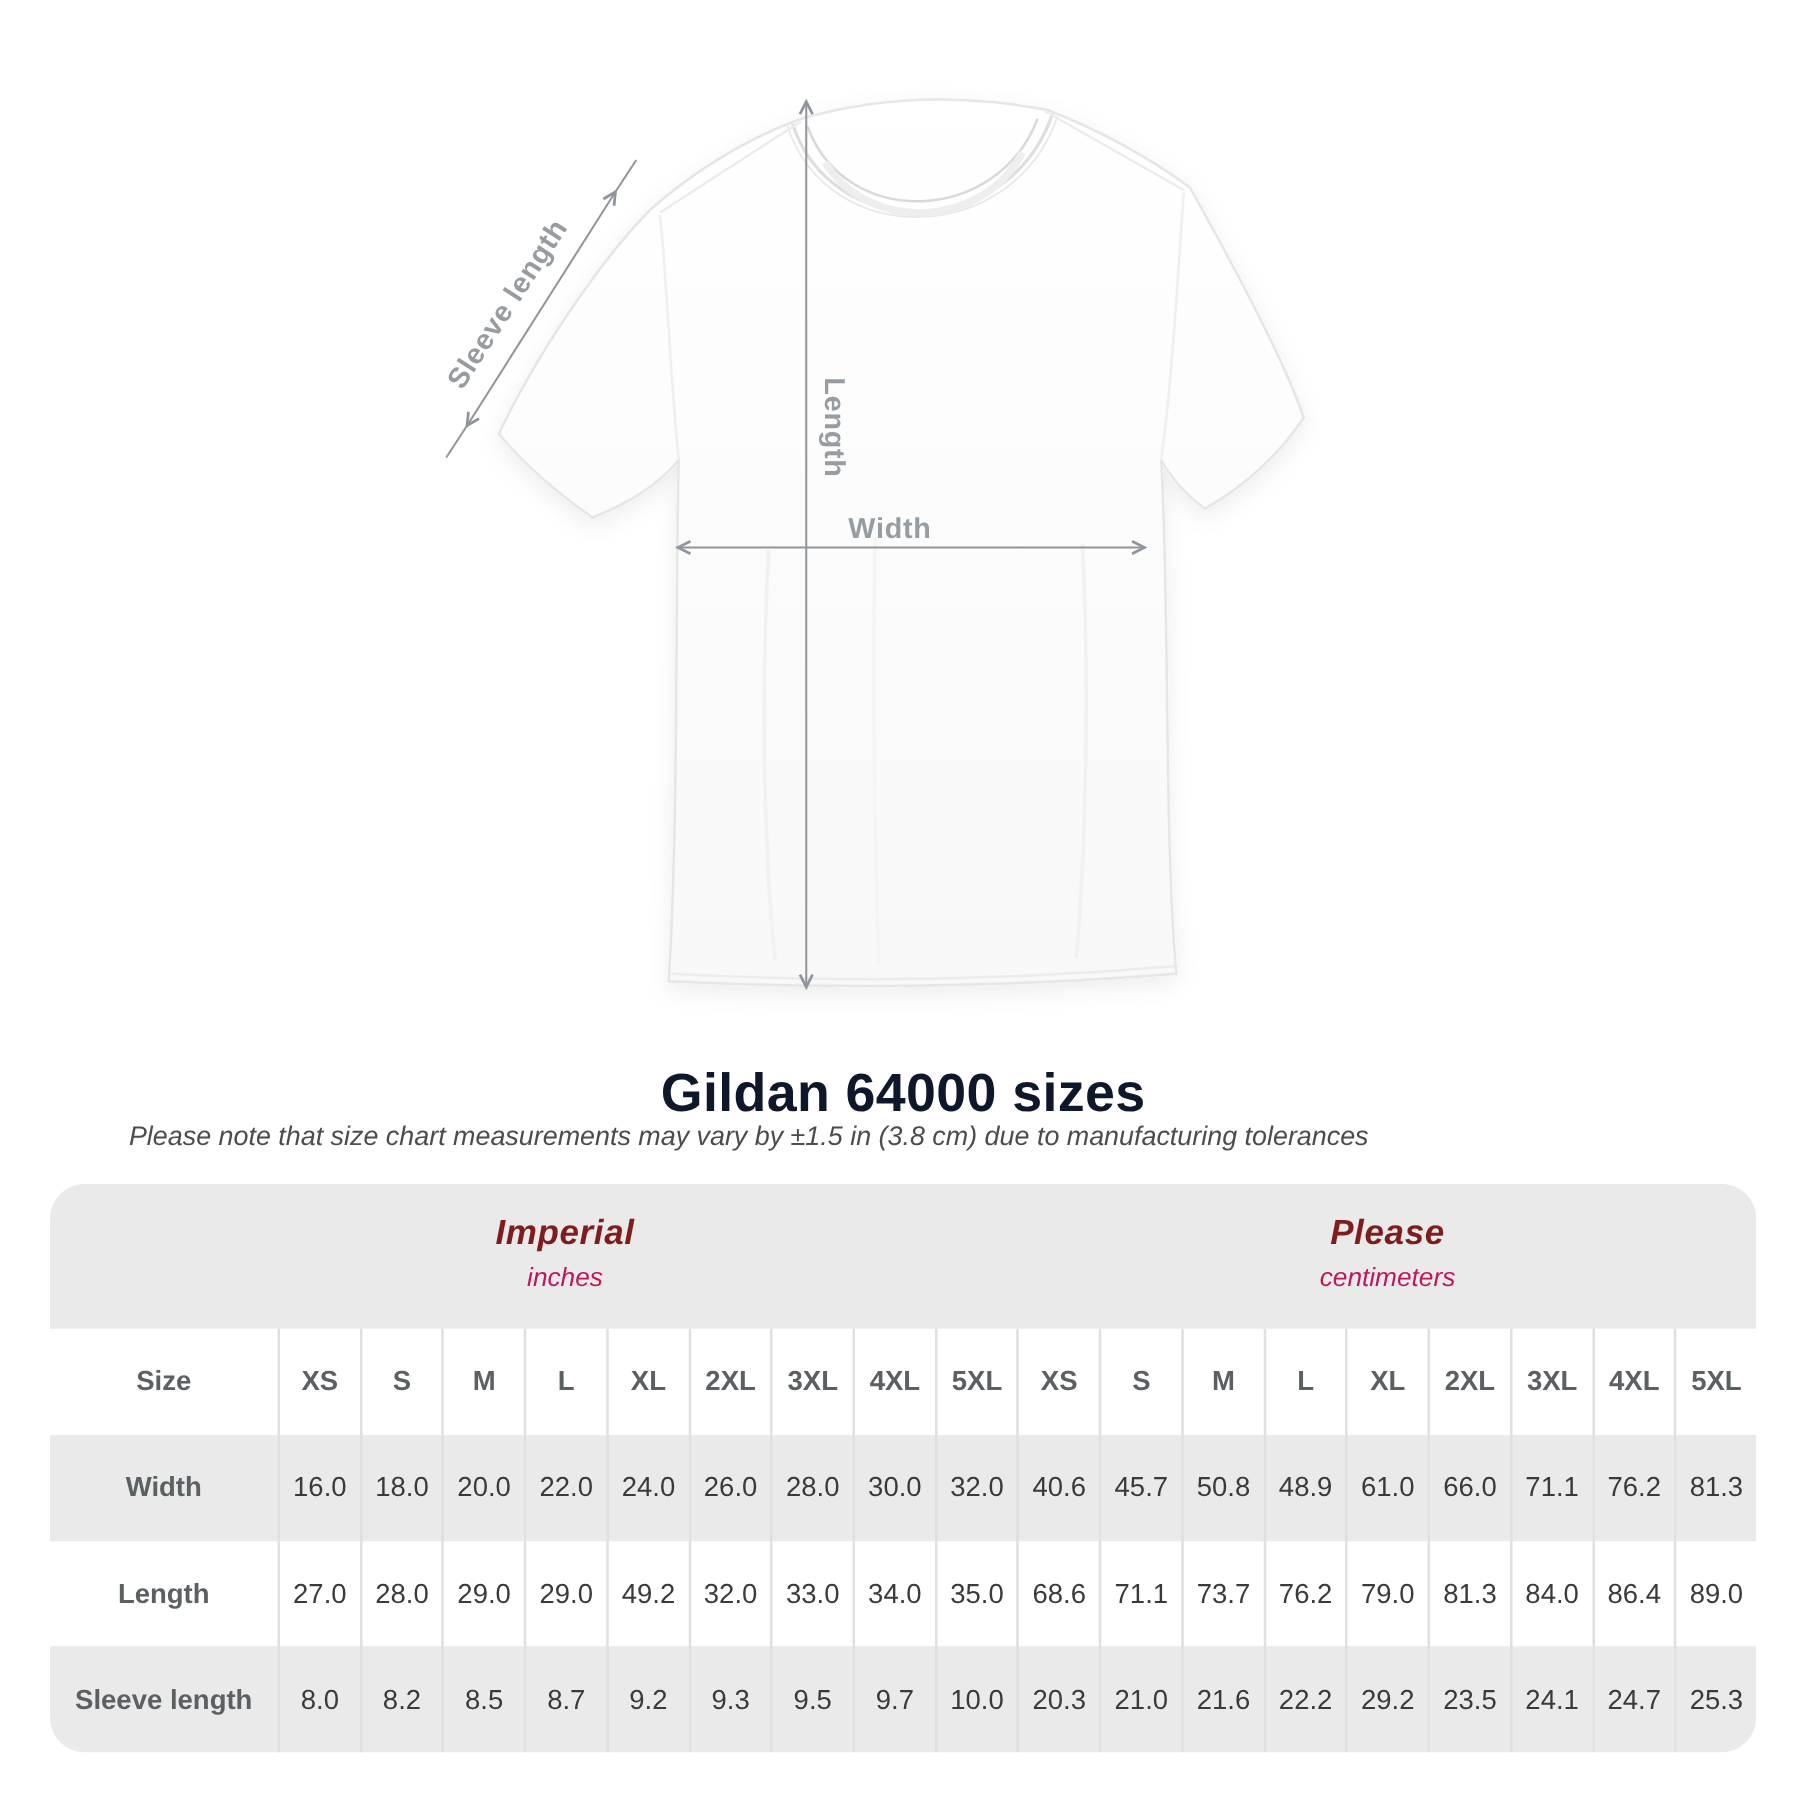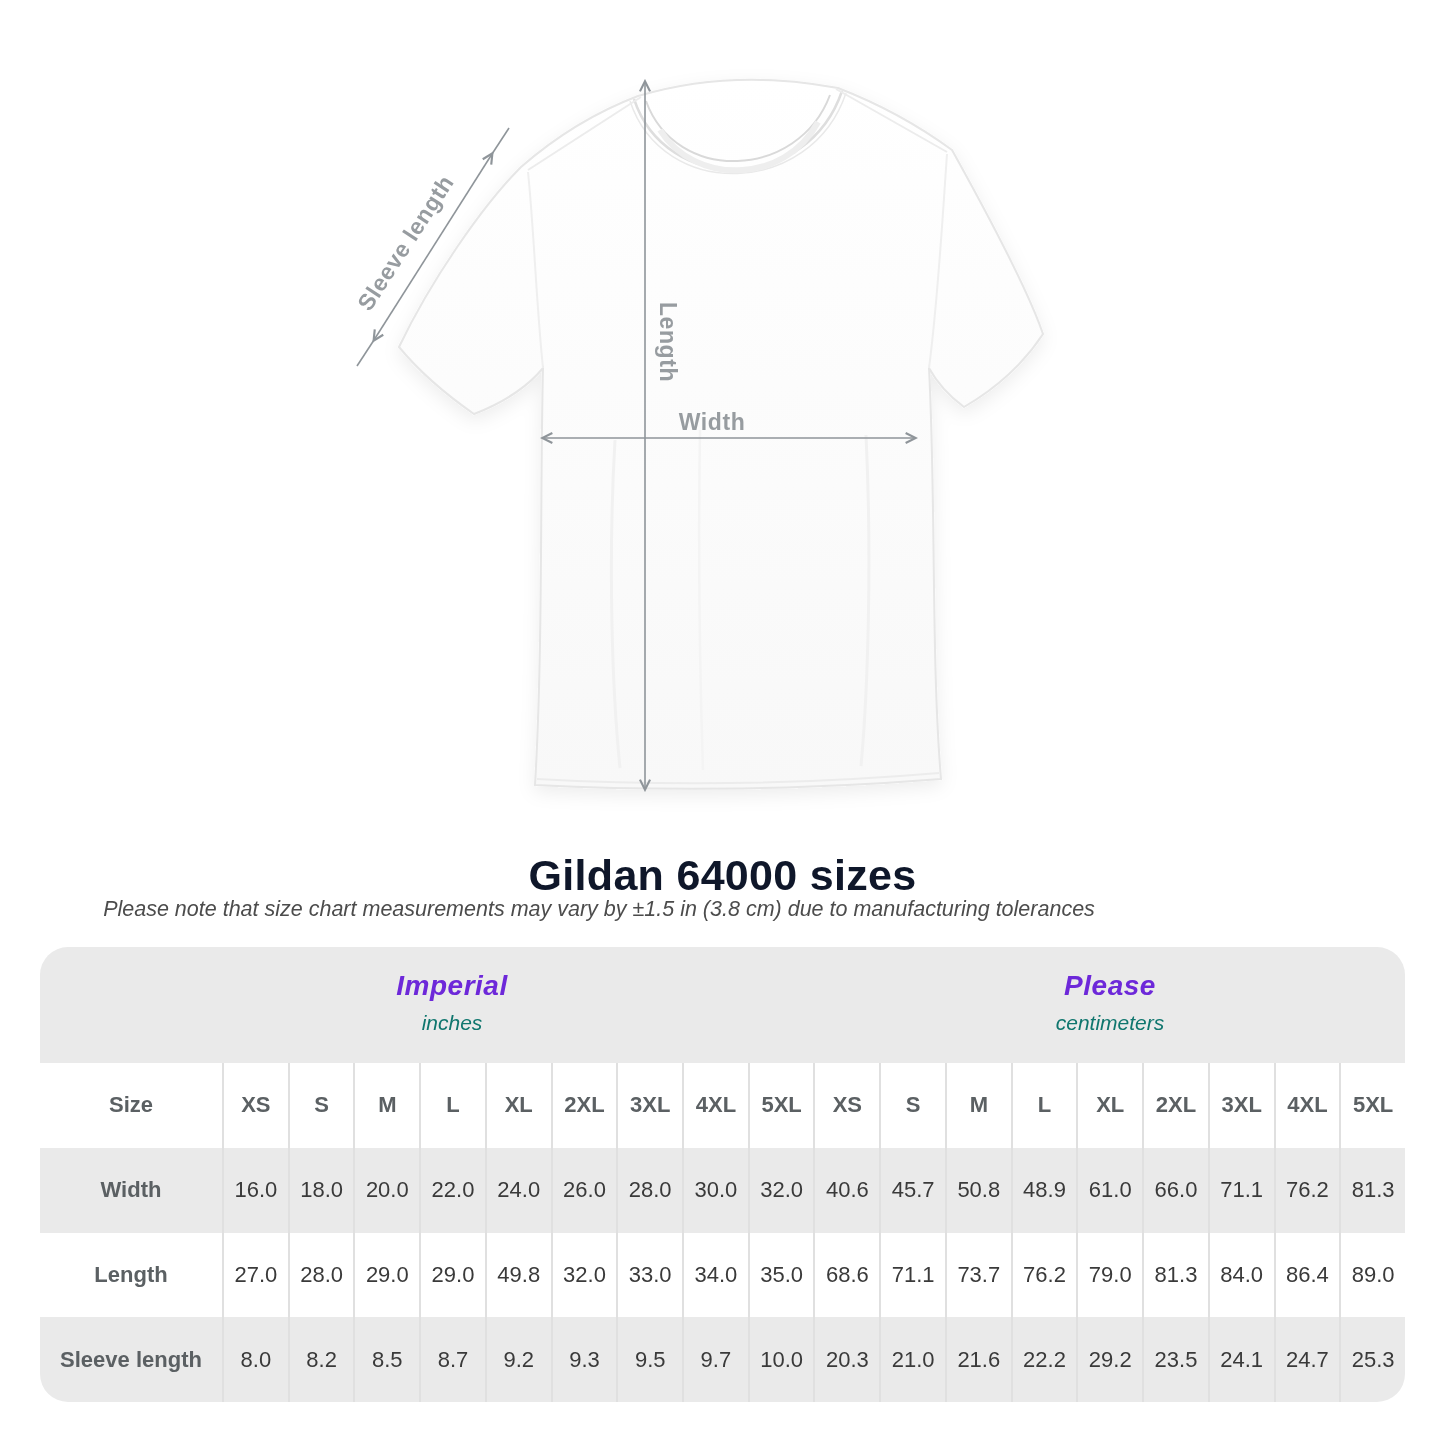--- a/index.html
+++ b/index.html
@@ -33,22 +33,22 @@
   }
   
   .size-table{
     position:absolute;left:40px;top:947px;width:1365px;height:455px;
     background:#ffffff;border-radius:28px;overflow:hidden;
   }
   .band{position:absolute;left:0;top:0;width:100%;height:116px;background:#eaeaea;}
   .sec{position:absolute;top:23px;transform:translateX(-50%);text-align:center;}
   .sec-imperial{left:412px;}
   .sec-metric{left:1070px;}
-  .sec-name{font-size:28px;font-weight:bold;font-style:italic;color:#6d28d9;letter-spacing:.5px;}
-  .sec-unit{font-size:21px;font-style:italic;color:#0f766e;margin-top:9px;}
+  .sec-name{font-size:28px;font-weight:bold;font-style:italic;color:#7f1d1d;letter-spacing:.5px;}
+  .sec-unit{font-size:21px;font-style:italic;color:#be185d;margin-top:9px;}
   .grid{
     position:absolute;left:0;top:116px;width:100%;height:339px;
     display:grid;grid-template-columns:182px repeat(18,1fr);grid-auto-rows:1fr;
   }
   .cell{
     display:flex;align-items:center;justify-content:center;
     border-left:2px solid #e0e0e0;font-size:22px;color:#3a3a3a;
   }
   .cell.first{border-left:none;}
   .cell.gray{background:#eaeaea;}
@@ -170,21 +170,21 @@
       <div class="cell value-cell gray">61.0</div>
       <div class="cell value-cell gray">66.0</div>
       <div class="cell value-cell gray">71.1</div>
       <div class="cell value-cell gray">76.2</div>
       <div class="cell value-cell gray">81.3</div>
       <div class="cell label-cell white first">Length</div>
       <div class="cell value-cell white">27.0</div>
       <div class="cell value-cell white">28.0</div>
       <div class="cell value-cell white">29.0</div>
       <div class="cell value-cell white">29.0</div>
-      <div class="cell value-cell white">49.8</div>
+      <div class="cell value-cell white">49.2</div>
       <div class="cell value-cell white">32.0</div>
       <div class="cell value-cell white">33.0</div>
       <div class="cell value-cell white">34.0</div>
       <div class="cell value-cell white">35.0</div>
       <div class="cell value-cell white">68.6</div>
       <div class="cell value-cell white">71.1</div>
       <div class="cell value-cell white">73.7</div>
       <div class="cell value-cell white">76.2</div>
       <div class="cell value-cell white">79.0</div>
       <div class="cell value-cell white">81.3</div>

